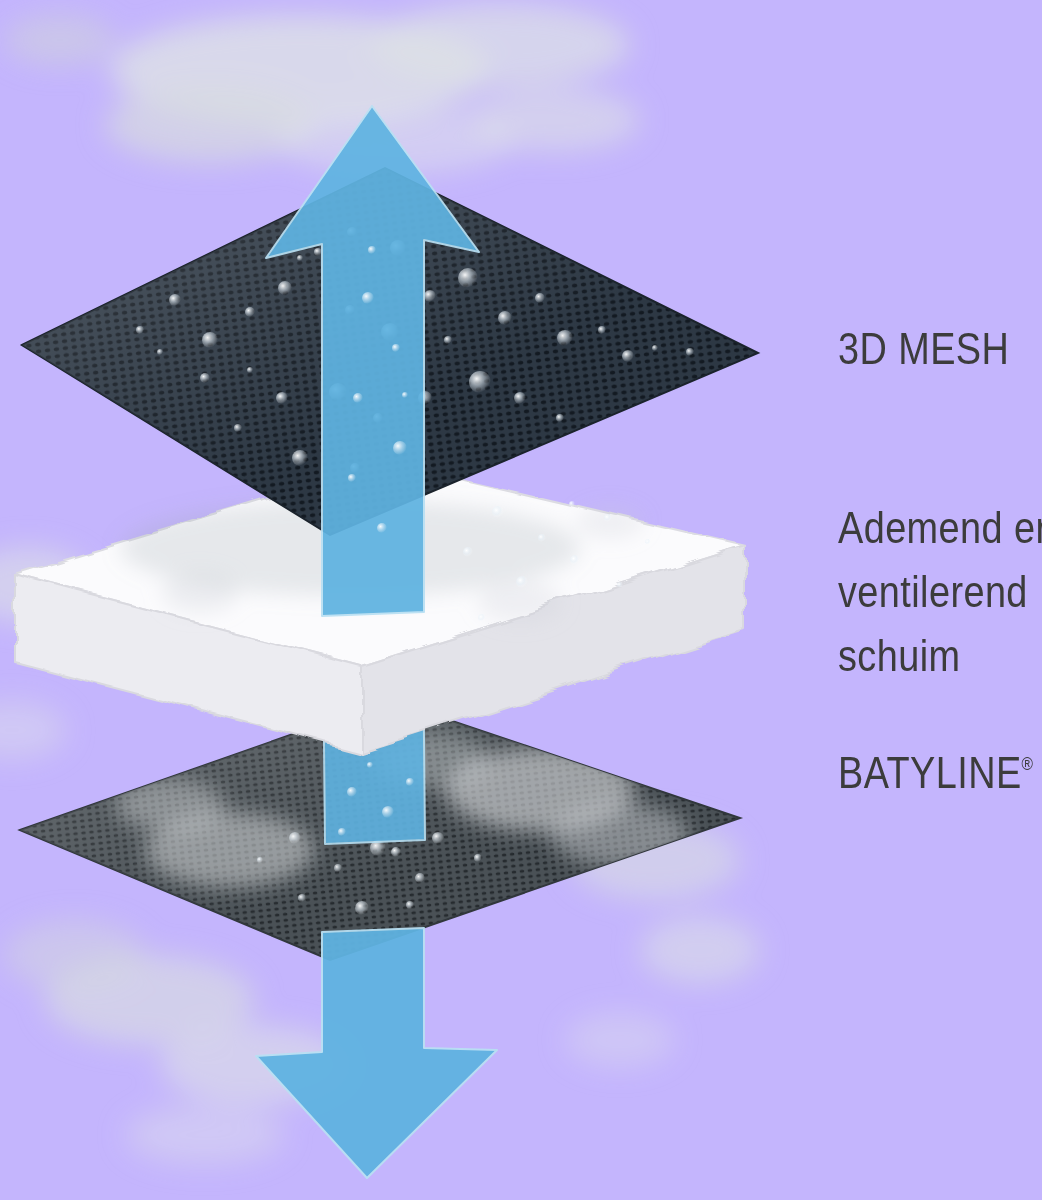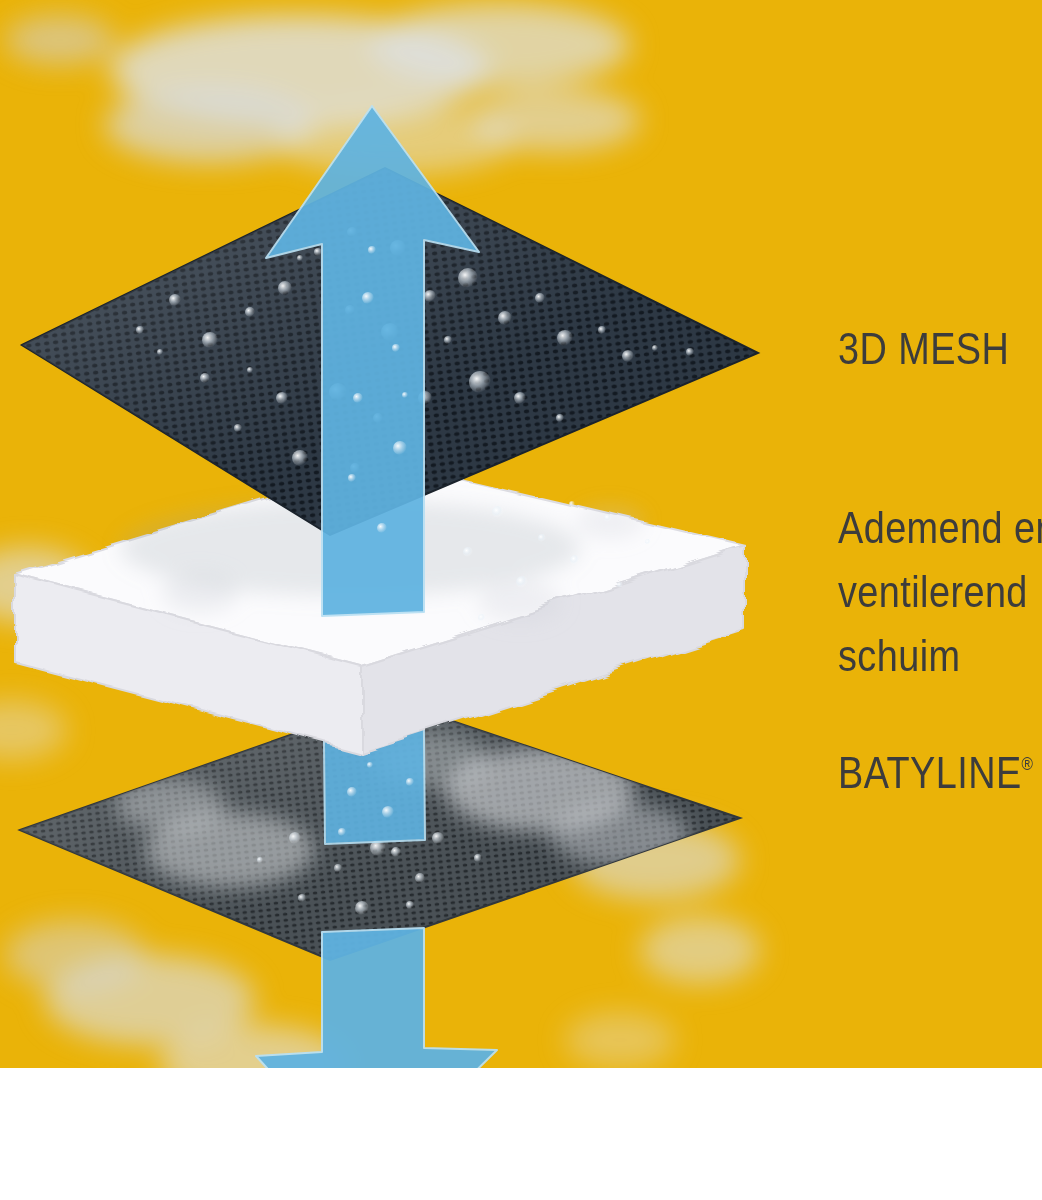--- a/index.html
+++ b/index.html
@@ -1,19 +1,19 @@
 <!DOCTYPE html>
 <html><head>
 <meta charset="utf-8">
 <style>
   html,body{margin:0;padding:0;background:#ffffff;}
   .canvas{
     position:relative;
-    width:1042px;height:1068px;
-    background:#eab308;
+    width:1042px;height:1200px;
+    background:#c4b5fd;
     overflow:hidden;
     font-family:"Liberation Sans", sans-serif;
   }
   .art{position:absolute;left:0;top:0;}
   .label{
     position:absolute;left:838px;
     color:#3c3c3c;
     font-size:44px;font-weight:500;letter-spacing:.5px;
     transform:scaleX(.86);transform-origin:left top;
     white-space:nowrap;

